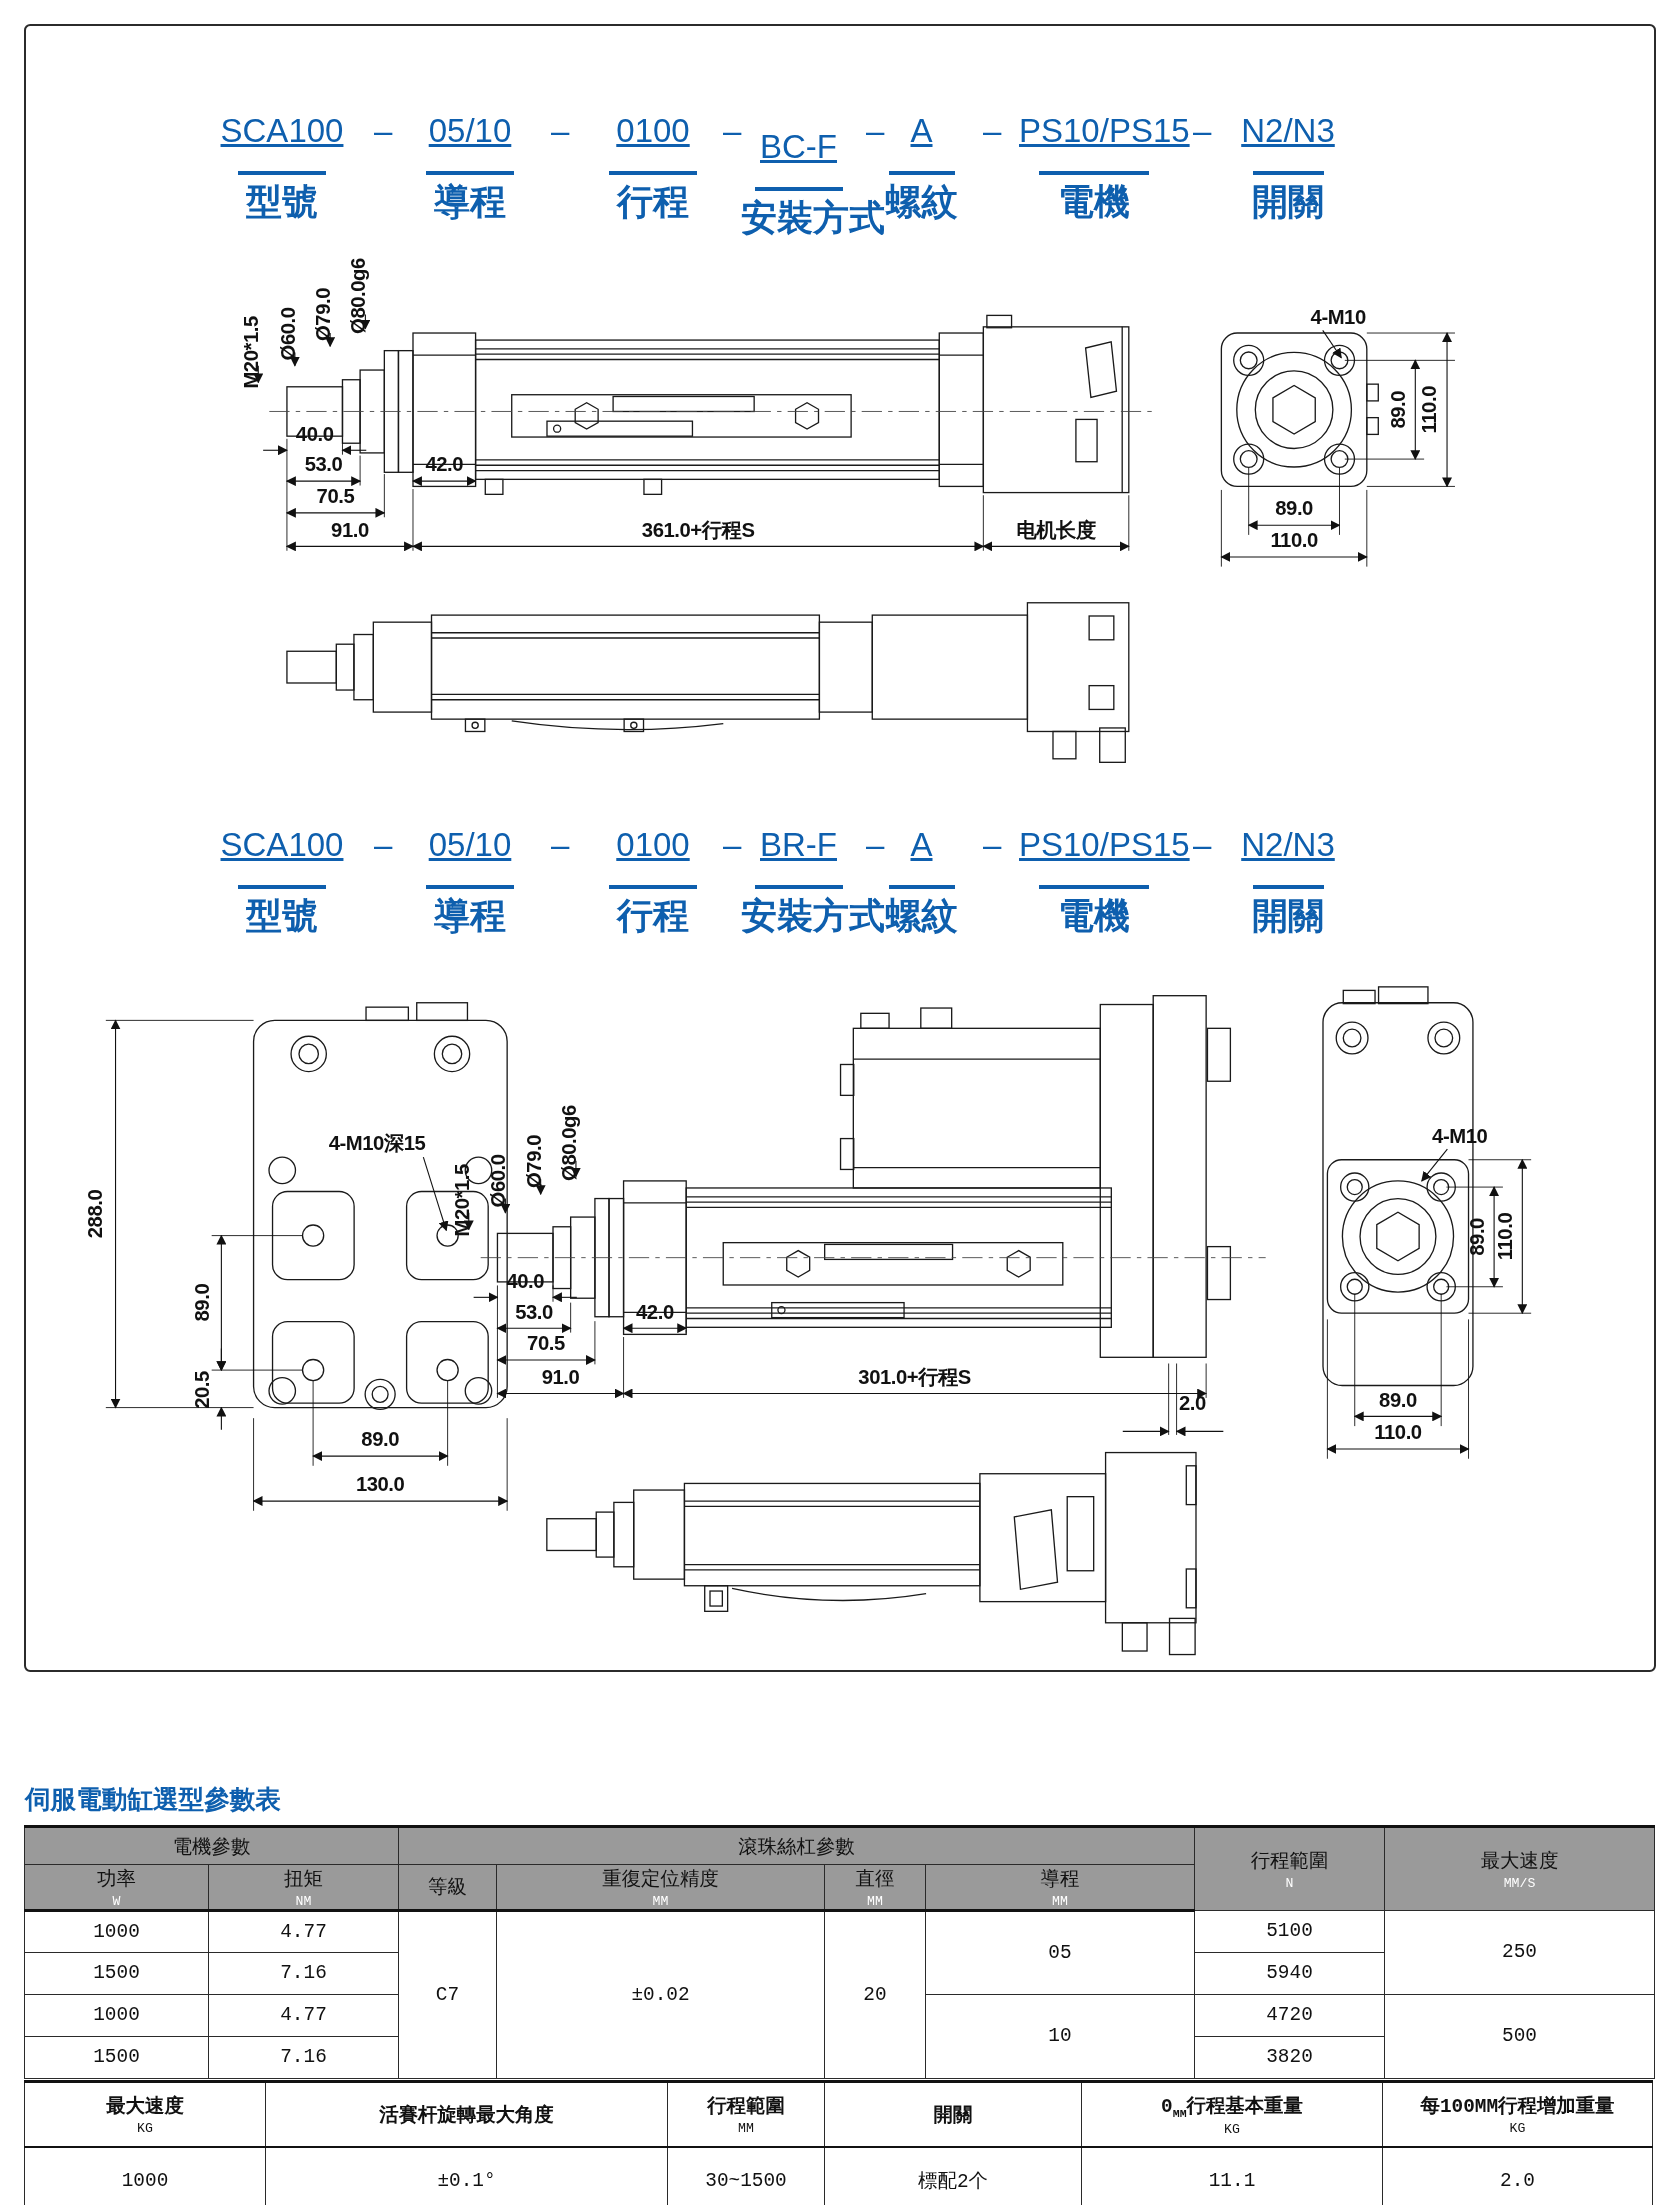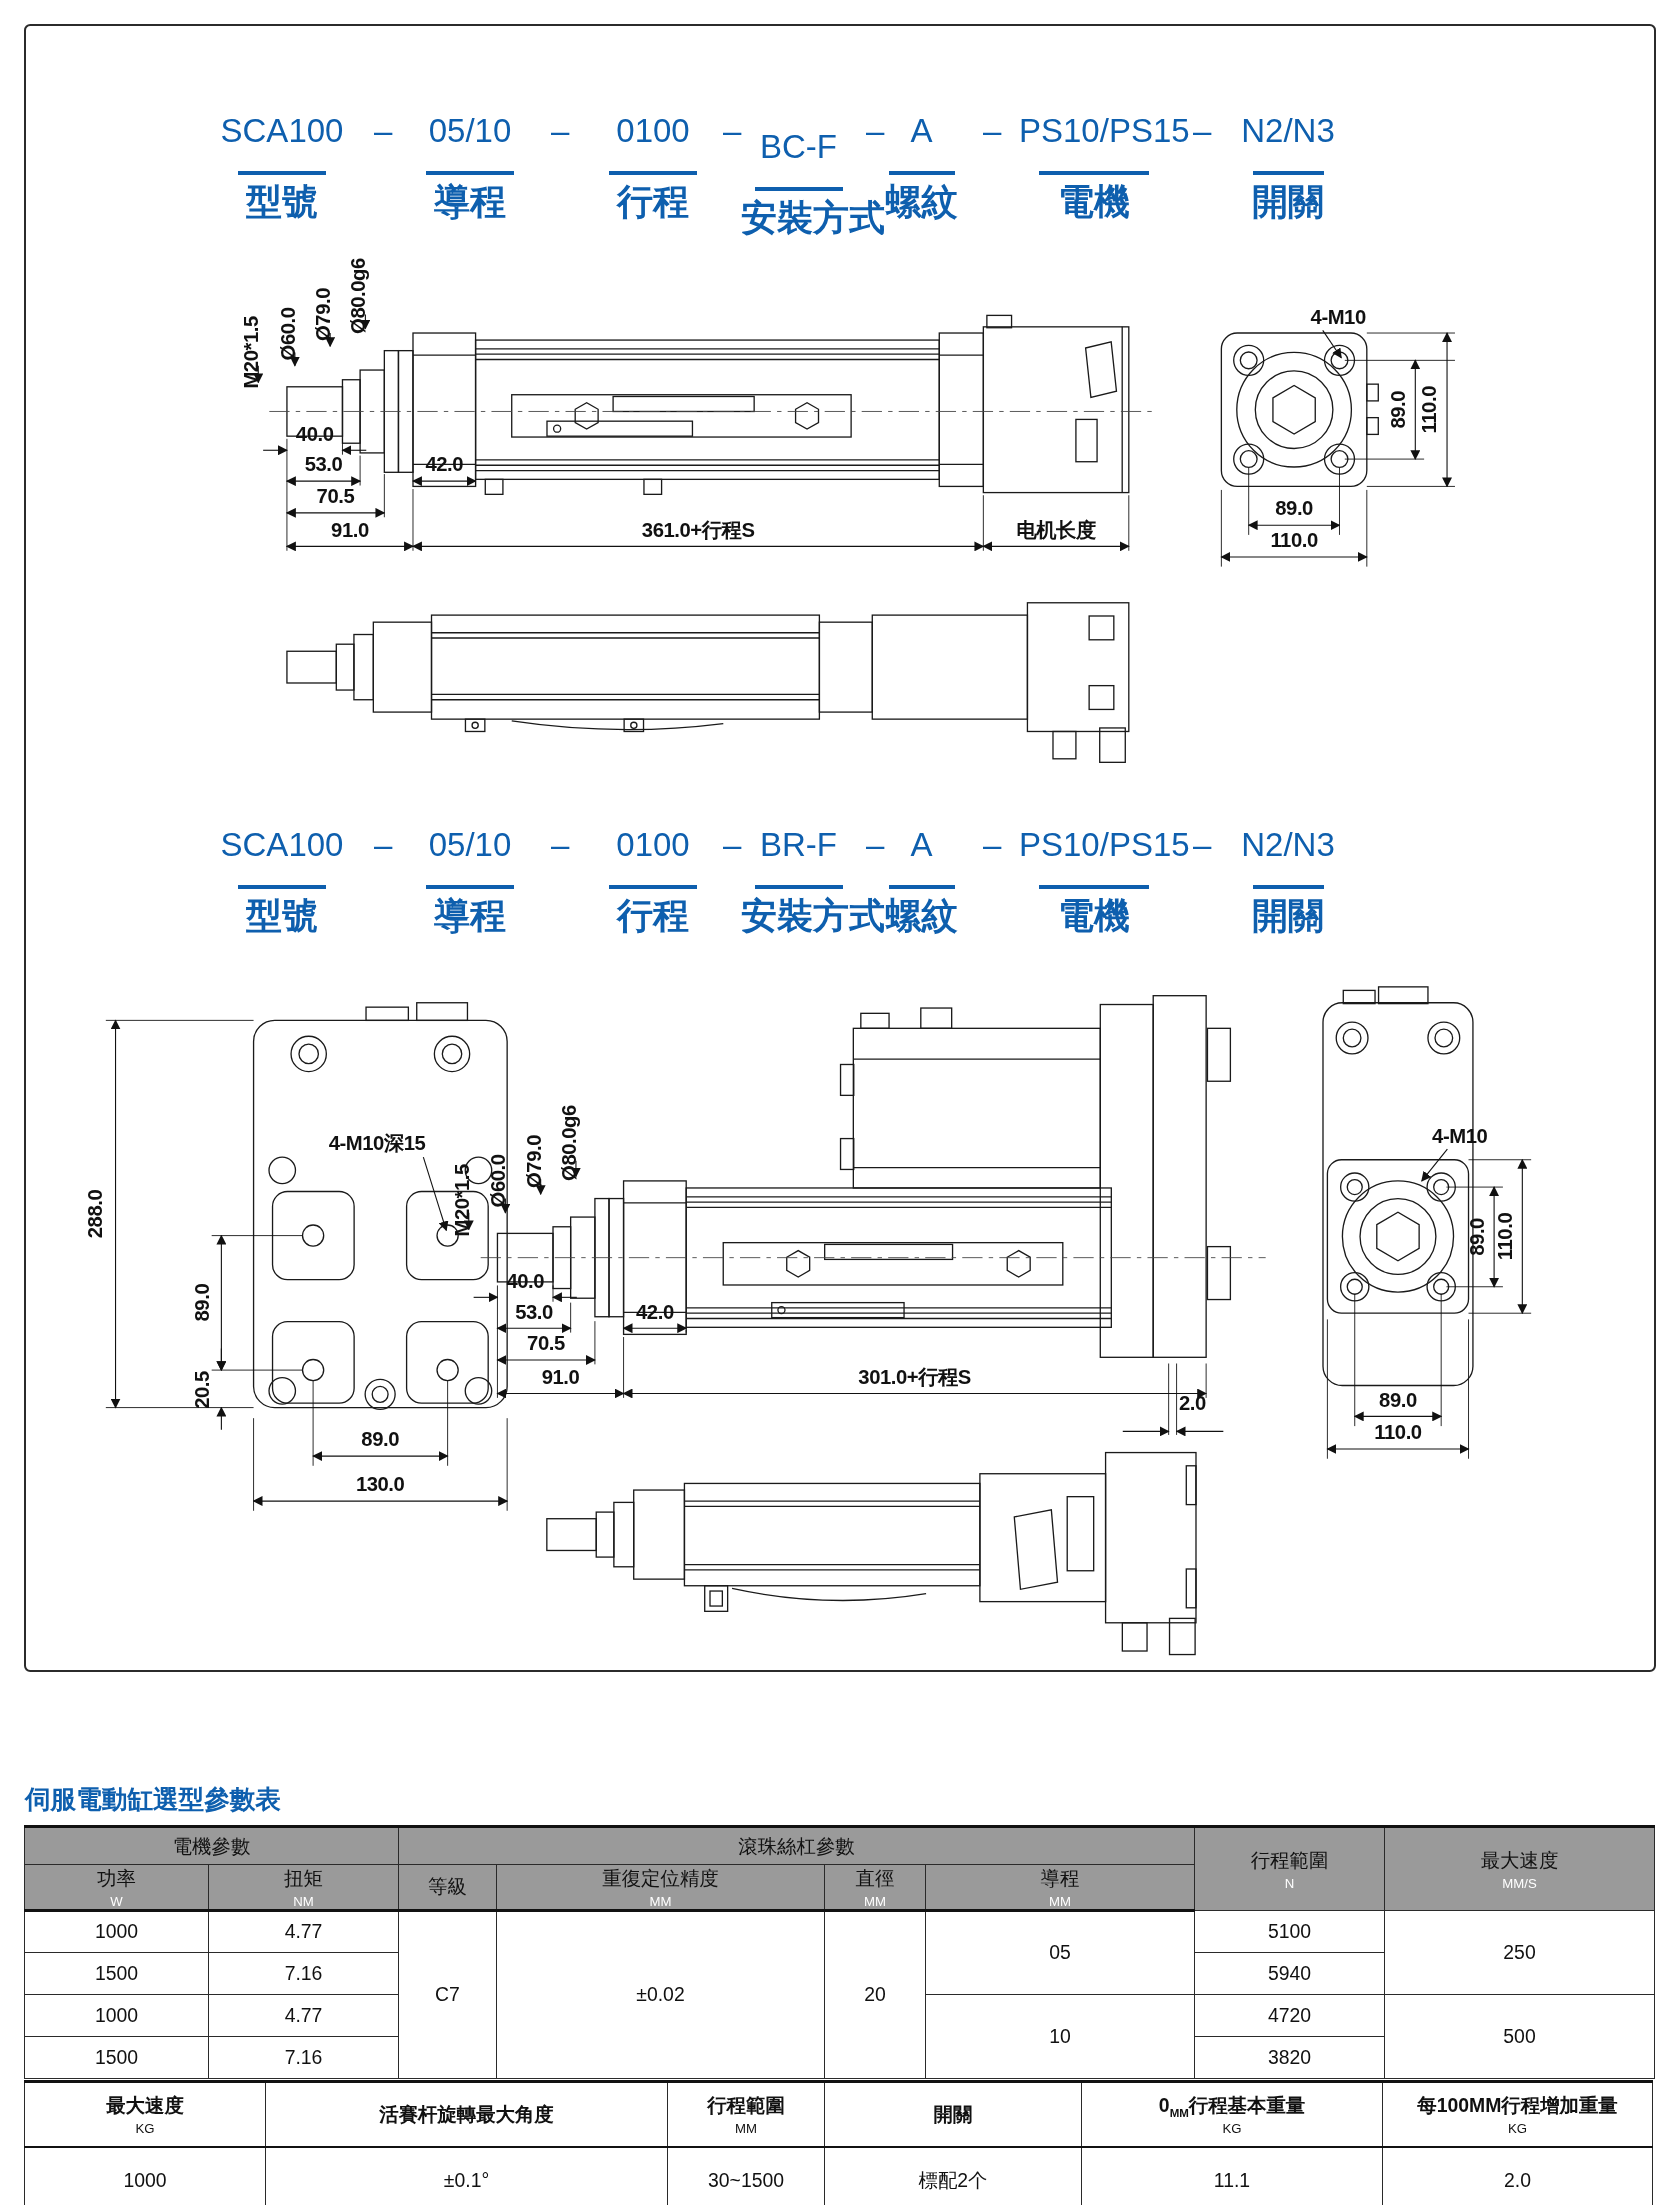--- a/index.html
+++ b/index.html
@@ -2,36 +2,36 @@
 <html style="font-size:7px"><head>
 <meta charset="utf-8">
 <style>
   html,body{margin:0;padding:0;background:#fff;}
   .page{position:relative;width:1678px;height:2235px;background:#fff;overflow:hidden;
         font-family:"Liberation Sans",sans-serif;}
   .frame{position:absolute;left:24px;top:24px;width:1628px;height:1644px;
          border:2.2px solid #2b2b2b;border-radius:6.2px;background:#fff;}
   
   .mc-col{position:absolute;text-align:center;}
-  .mc-code{font-size:33px;line-height:42px;color:#0E5FAE;letter-spacing:0px;white-space:nowrap;}
+  .mc-code{font-size:33px;line-height:42px;color:#0E5FAE;letter-spacing:0px;white-space:nowrap;text-decoration:underline;}
   .mc-dash{position:absolute;width:26.5px;text-align:center;font-size:33px;line-height:42px;color:#0E5FAE;}
   .mc-line{height:3.5px;background:#0E5FAE;margin:19.4px auto 0 auto;width:88px;}
   .mc-label{margin-top:12.3px;font-size:36px;line-height:29px;font-weight:600;color:#0E5FAE;white-space:nowrap;}
   
   svg.dwg{position:absolute;left:0;}
   .ln{fill:none;stroke:#1a1a1a;stroke-width:3px;}
   .cl{fill:none;stroke:#444;stroke-width:2px;stroke-dasharray:46 14 10 14;}
   .ext{stroke:#111;stroke-width:2px;}
   .dl{stroke:#111;stroke-width:2.5px;fill:none;}
   text.dt{font-family:"Liberation Sans",sans-serif;font-size:46px;font-weight:600;fill:#111;
           letter-spacing:-1px;text-anchor:middle;}
   
   .tbl-title{position:absolute;left:25px;top:1782px;font-size:25.6px;font-weight:bold;color:#0E5FAE;}
   table.spec{position:absolute;left:24px;border-collapse:collapse;table-layout:fixed;
-             font-family:Liberation Sans, sans-serif;}
+             font-family:Liberation Mono, monospace;}
   table.spec td{border:1.3px solid #2a2a2a;text-align:center;vertical-align:middle;
                 font-size:19.4px;color:#111;padding:0;}
   table.main{top:1825px;border-top:3.5px solid #111;}
   table.main tr.h2 td{border-bottom:3.1px solid #111;}
   table.bottom{top:2080px;border-top:3.5px solid #111;border-bottom:4px solid #111;}
   table.bottom tr.h3 td{border-bottom:2.6px solid #111;}
   td.gh{background:#9A9A9A;color:#fff;font-size:20px;}
   td.gh .unit, td.wh .unit{display:block;font-size:13.2px;font-weight:400;margin-top:1.8px;}
   td.gh .unit{color:#fff;}
   td.wh{background:#fff;color:#111;font-weight:600;font-size:20px;}

